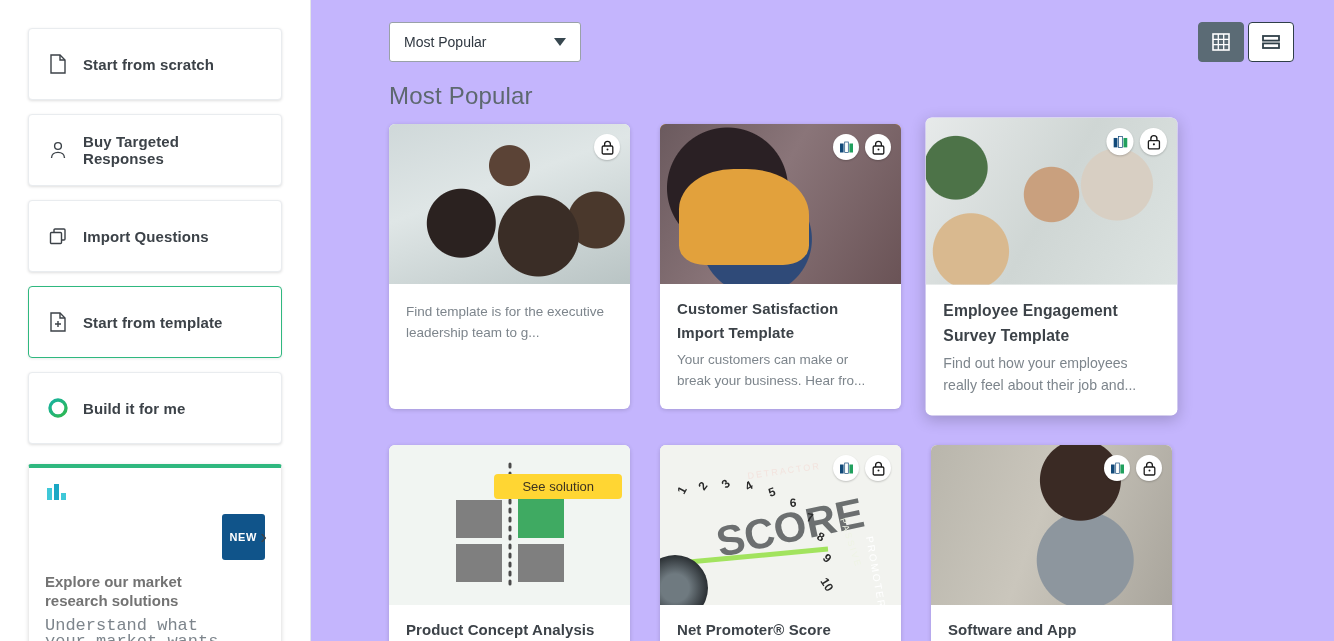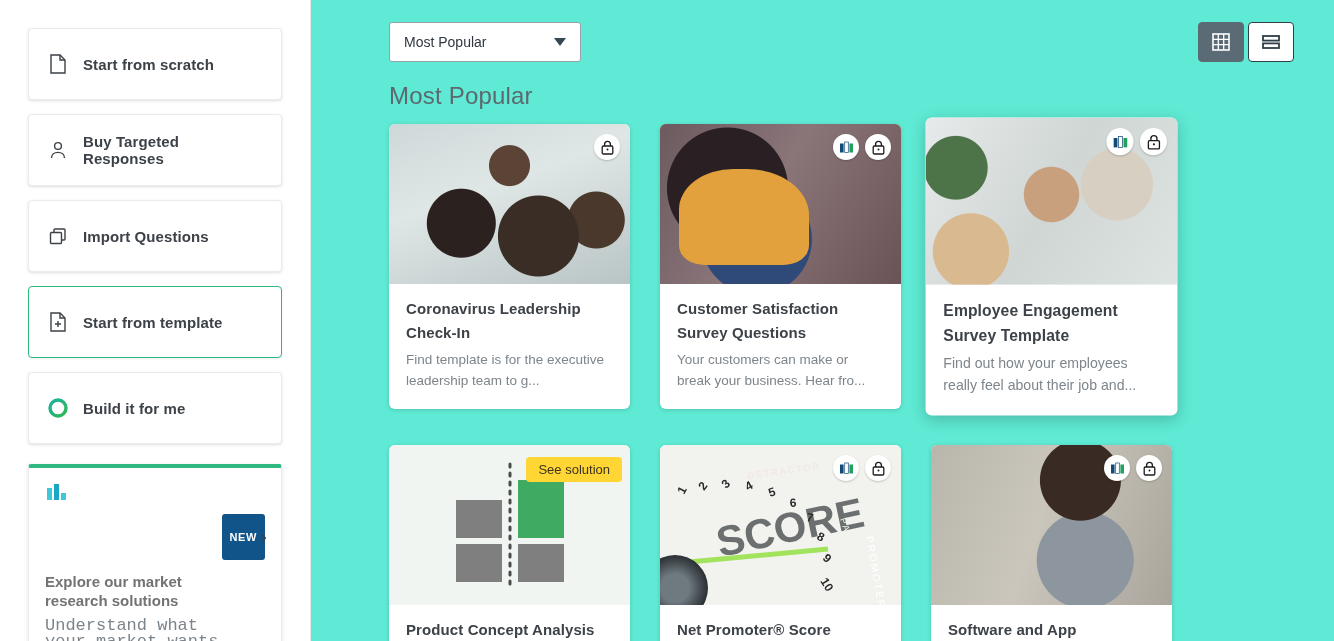--- a/index.html
+++ b/index.html
@@ -82,21 +82,21 @@
     margin-top: 8px; max-width: 190px; font-family: Liberation Mono, monospace;
   }
   .promo-chevron {
     position: absolute; right: 14px; top: 58px;
     color: #3c4248; font-size: 20px; line-height: 1;
   }
 
   
   .main {
     flex: 1 1 auto;
-    background: #5eead4;
+    background: #c4b5fd;
     height: 641px;
     padding: 22px 40px 0 78px;
     position: relative;
     overflow: hidden;
   }
   .toolbar { display: flex; align-items: center; justify-content: space-between; }
   .dropdown {
     width: 192px; height: 40px;
     background: #ffffff;
     border: 1px solid #99a1a8;
@@ -166,23 +166,23 @@
   .card-body { padding: 13px 17px 18px 17px; }
   .card-title {
     font-size: 15px; font-weight: 700; color: #3c4248;
     line-height: 24px; letter-spacing: .1px;
   }
   .card-desc {
     font-size: 13.5px; color: #7d858c; line-height: 21px;
     margin-top: 4px;
   }
   .see-solution {
-    position: absolute; top: 12px; right: 8px;
+    position: absolute; top: 29px; right: 8px;
     background: #ffd633; color: #3c3320;
-    font-size: 13px; padding: 5px 12px; border-radius: 4px;
+    font-size: 13px; padding: 5px 28px; border-radius: 4px;
     z-index: 4; font-weight: 400;
   }
 
   
   .ph { width: 100%; height: 100%; position: relative; }
   .ph1 { background:
       radial-gradient(circle at 30% 62%, #2b2220 0 34px, transparent 35px),
       radial-gradient(circle at 62% 70%, #3a2d26 0 40px, transparent 41px),
       radial-gradient(circle at 86% 60%, #4a382c 0 28px, transparent 29px),
       radial-gradient(circle at 50% 26%, #5b4336 0 20px, transparent 21px),
@@ -332,21 +332,20 @@
             <span class="cbadge">
               <svg width="13" height="15" viewBox="0 0 13 15">
                   <rect x="1.2" y="6" width="10.6" height="8" rx="1.2" fill="none" stroke="#1b1b1b" stroke-width="1.3"></rect>
                   <path d="M3.6 6V4.2a2.9 2.9 0 015.8 0V6" fill="none" stroke="#1b1b1b" stroke-width="1.3"></path>
                   <circle cx="6.5" cy="9.6" r="1" fill="#1b1b1b"></circle>
                 </svg>
             </span>
           </div>
         </div>
         <div class="card-body">
-          <div class="card-title">Coronavirus Leadership Check-In</div>
           <div class="card-desc">Find template is for the executive leadership team to g...</div>
         </div>
       </div>
 
       <div class="card">
         <div class="card-img">
           <div class="ph ph2"></div>
           <div class="card-badges">
             <span class="cbadge">
               <svg width="15" height="15" viewBox="0 0 15 15">
@@ -358,21 +357,21 @@
             <span class="cbadge">
               <svg width="13" height="15" viewBox="0 0 13 15">
                   <rect x="1.2" y="6" width="10.6" height="8" rx="1.2" fill="none" stroke="#1b1b1b" stroke-width="1.3"></rect>
                   <path d="M3.6 6V4.2a2.9 2.9 0 015.8 0V6" fill="none" stroke="#1b1b1b" stroke-width="1.3"></path>
                   <circle cx="6.5" cy="9.6" r="1" fill="#1b1b1b"></circle>
                 </svg>
             </span>
           </div>
         </div>
         <div class="card-body">
-          <div class="card-title">Customer Satisfaction Survey Questions</div>
+          <div class="card-title">Customer Satisfaction Import Template</div>
           <div class="card-desc">Your customers can make or break your business. Hear fro...</div>
         </div>
       </div>
 
       <div class="card hovered">
         <div class="card-img">
           <div class="ph ph3"></div>
           <div class="card-badges">
             <span class="cbadge">
               <svg width="15" height="15" viewBox="0 0 15 15">

